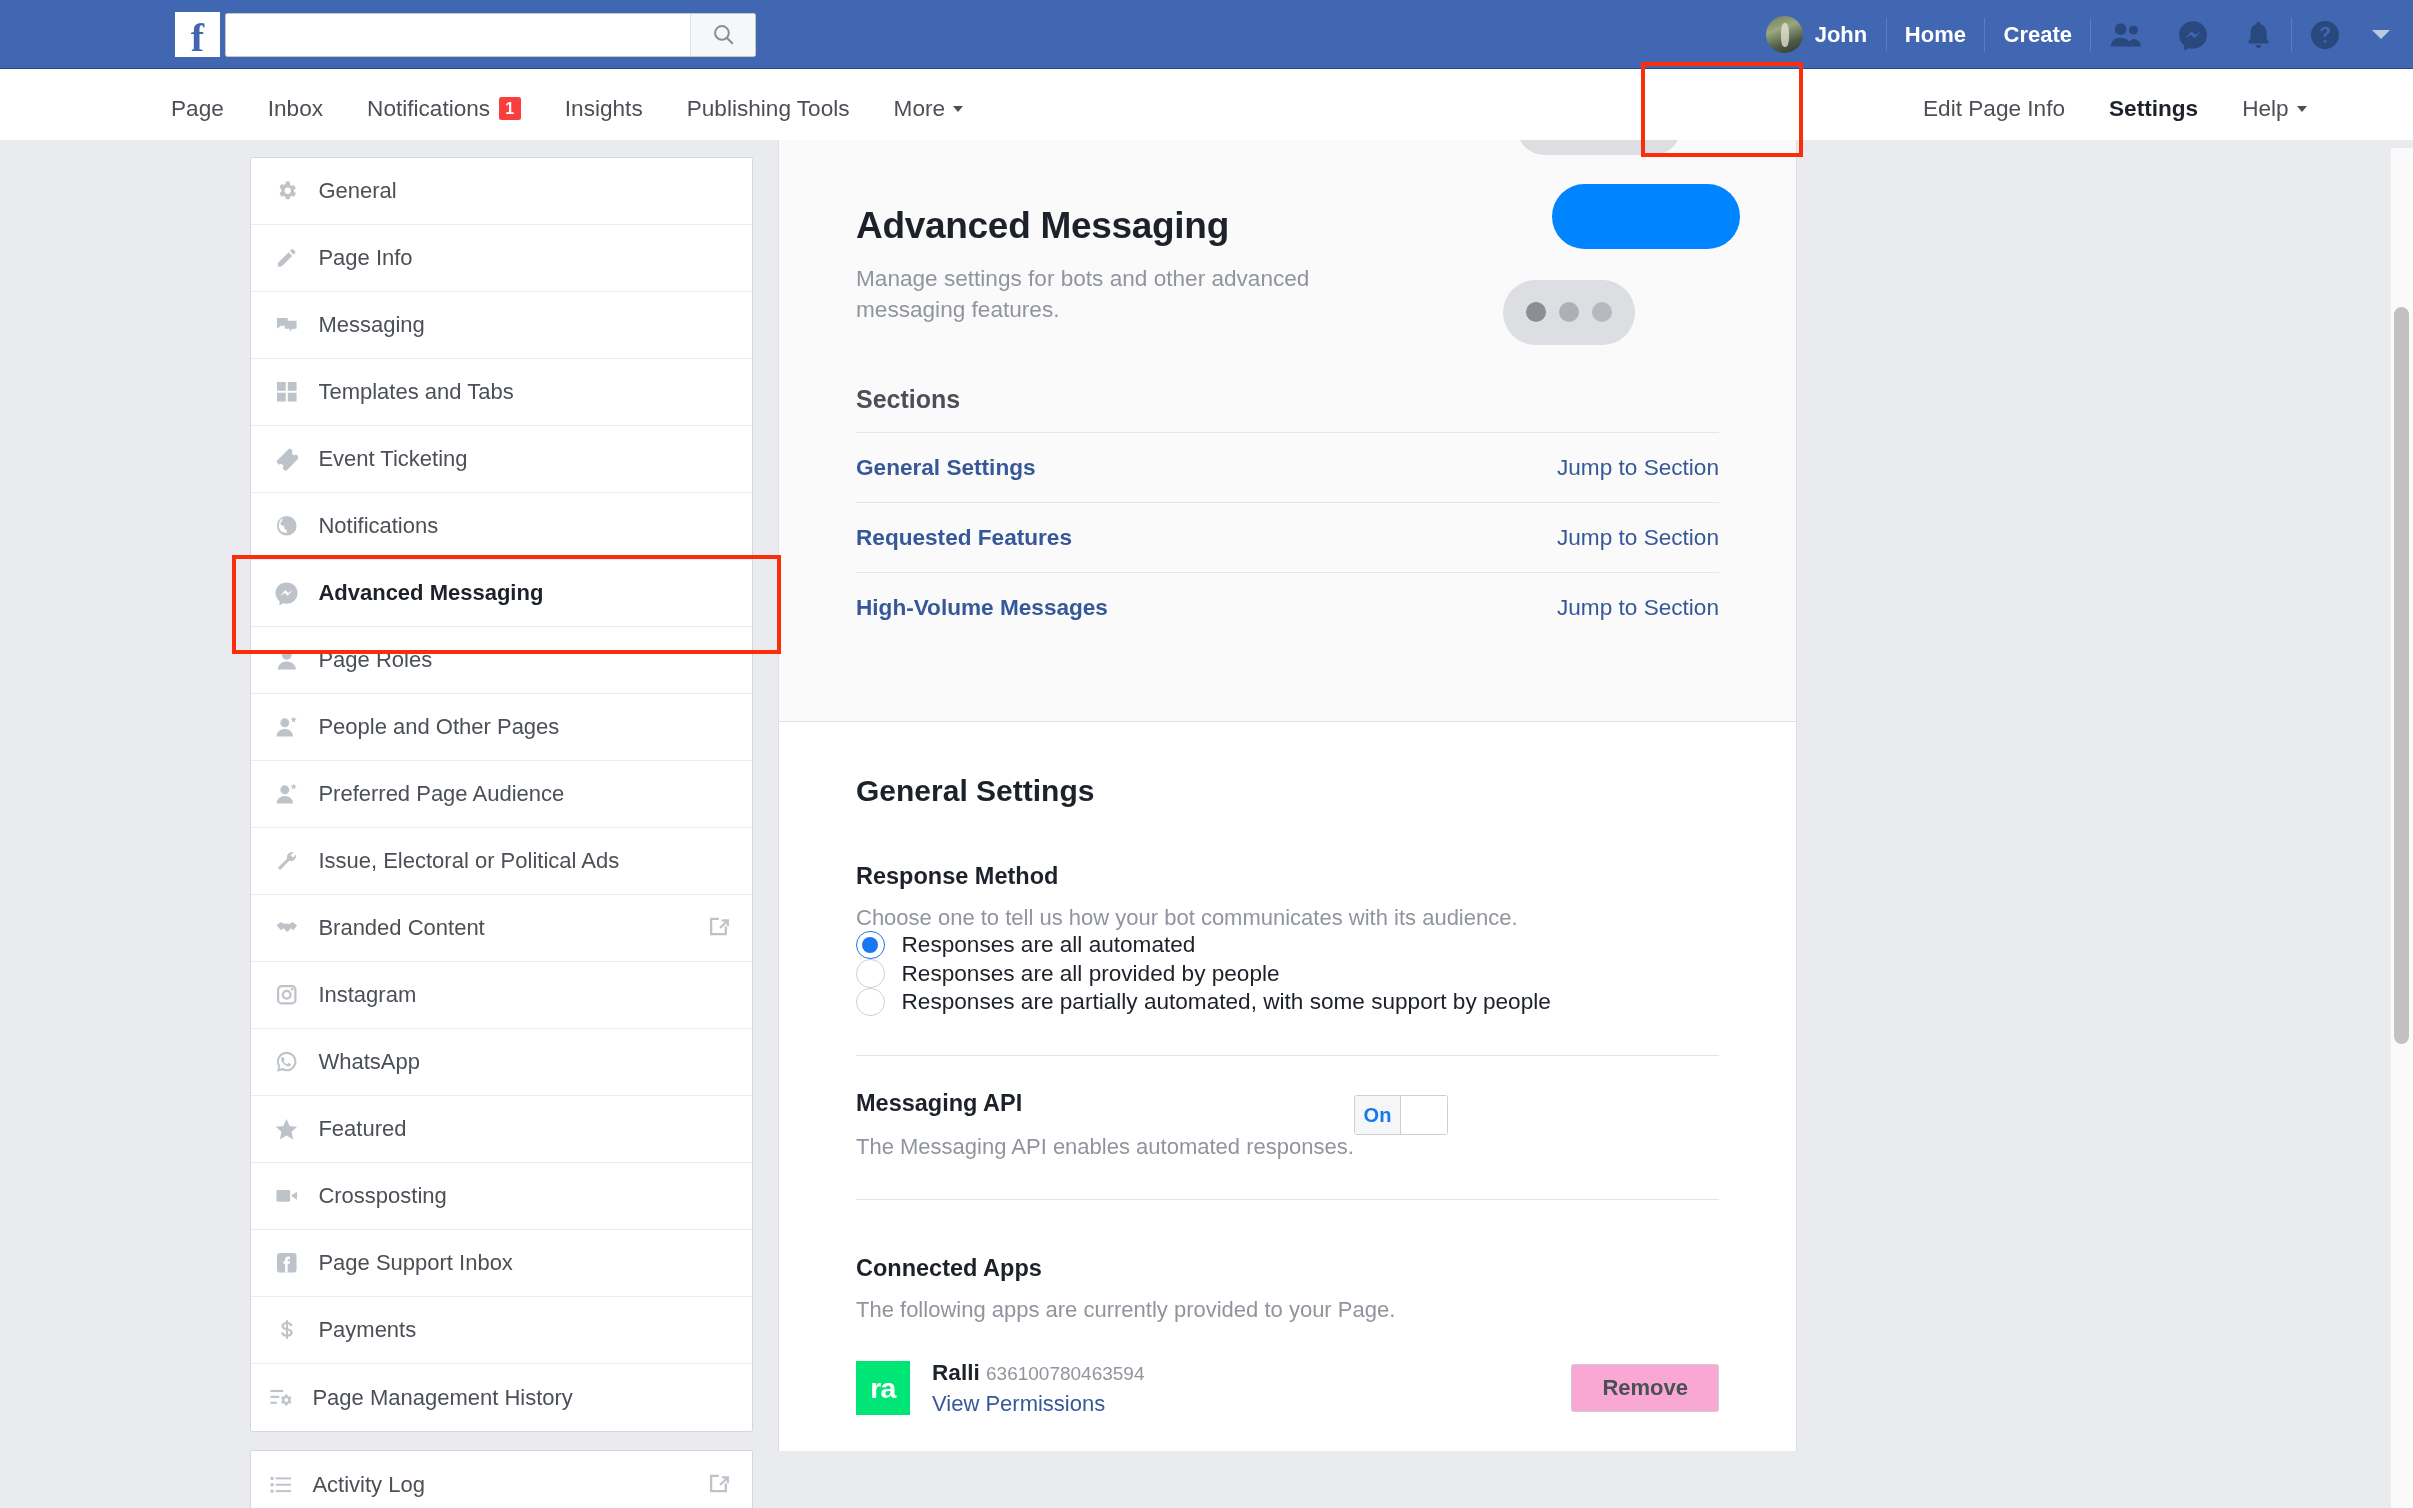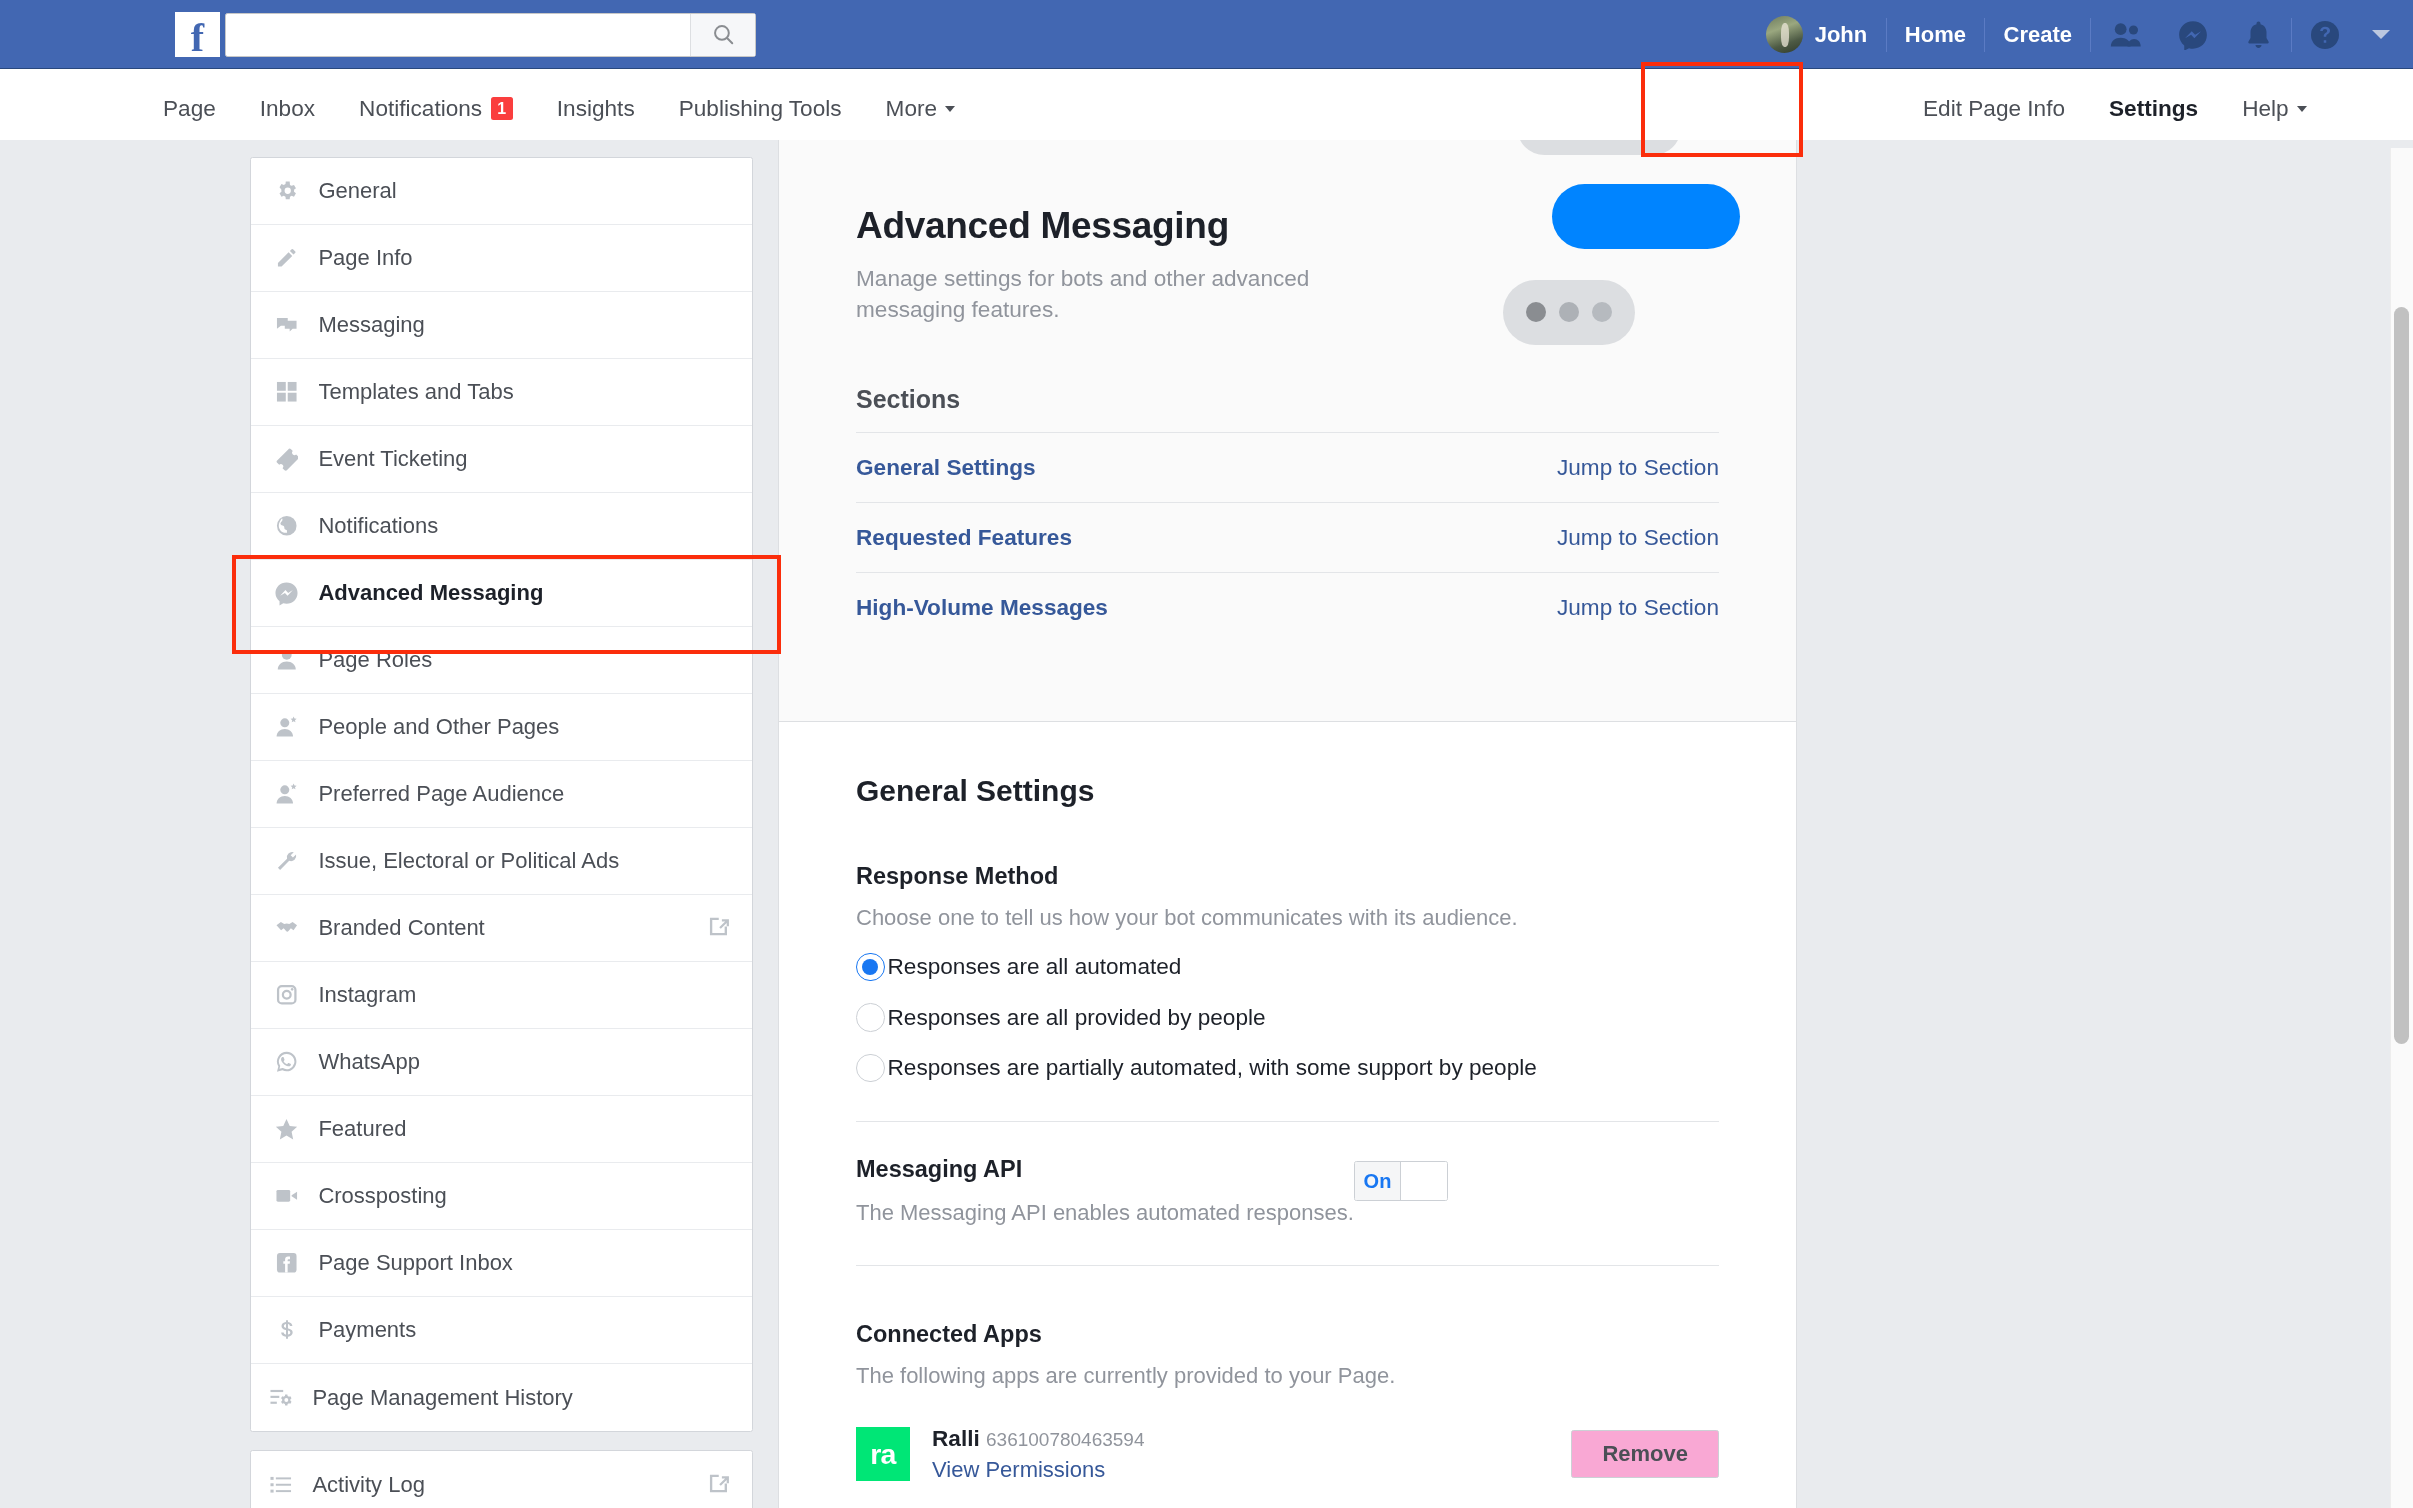--- a/index.html
+++ b/index.html
@@ -84,21 +84,21 @@
     border-left: 9.2px solid transparent; border-right: 9.2px solid transparent;
     border-top: 9.2px solid #bcc8e0;
   }
 
   
   .subnav {
     position: absolute; top: 69px; left: 0;
     width: 2413px; height: 80px;
     background: #fff; border-bottom: 0.8px solid #dddfe2;
   }
-  .subnav-left { position: absolute; left: 141px; top: 0; height: 79px; display: flex; align-items: center; }
+  .subnav-left { position: absolute; left: 149px; top: 0; height: 79px; display: flex; align-items: center; }
   .subnav-right { position: absolute; right: 84px; top: 0; height: 79px; display: flex; align-items: center; }
   .sn-item {
     font-size: 22.6px; color: #4b4f56; padding: 0 22px;
     height: 79px; display: flex; align-items: center; gap: 8.4px;
     cursor: pointer; white-space: nowrap; position: relative;
   }
   .sn-item.active { color: #1d2129; font-weight: bold; }
   .sn-item.active::after {
     content: ''; position: absolute; left: 22px; right: 22px; bottom: 0;
     height: 5px; background: #4267b2;
@@ -196,21 +196,21 @@
   .sec-row a.jump { font-weight: normal; }
 
   .panel-bot {
     background: #fff; border-left: 0.8px solid #dddfe2; border-right: 0.8px solid #dddfe2;
     padding: 0 77px 34px 77px;
   }
   h2.sect-title { font-size: 30px; color: #1d2129; font-weight: bold; padding-top: 52px; }
   .sub-hd { font-size: 23.5px; font-weight: bold; color: #1d2129; margin-top: 55px; }
   .sub-desc { font-size: 22px; color: #90949c; margin-top: 15px; }
 
-  .radio-row { display: flex; align-items: center; gap: 3px; margin-top: 22px; cursor: pointer; }
+  .radio-row { display: flex; align-items: center; gap: 17px; cursor: pointer; }
   .radio {
     width: 28.5px; height: 28.5px; border-radius: 50%;
     border: 1.7px solid #ccd0d5; background: #fff; flex: none;
     display: flex; align-items: center; justify-content: center;
   }
   .radio.on { border-color: #1877f2; }
   .radio.on::after { content: ''; width: 16px; height: 16px; border-radius: 50%; background: #1877f2; }
   .radio-lbl { font-size: 22.6px; color: #1d2129; }
 
   .hr { height: 0.8px; background: #e3e5e8; margin-top: 39px; }

